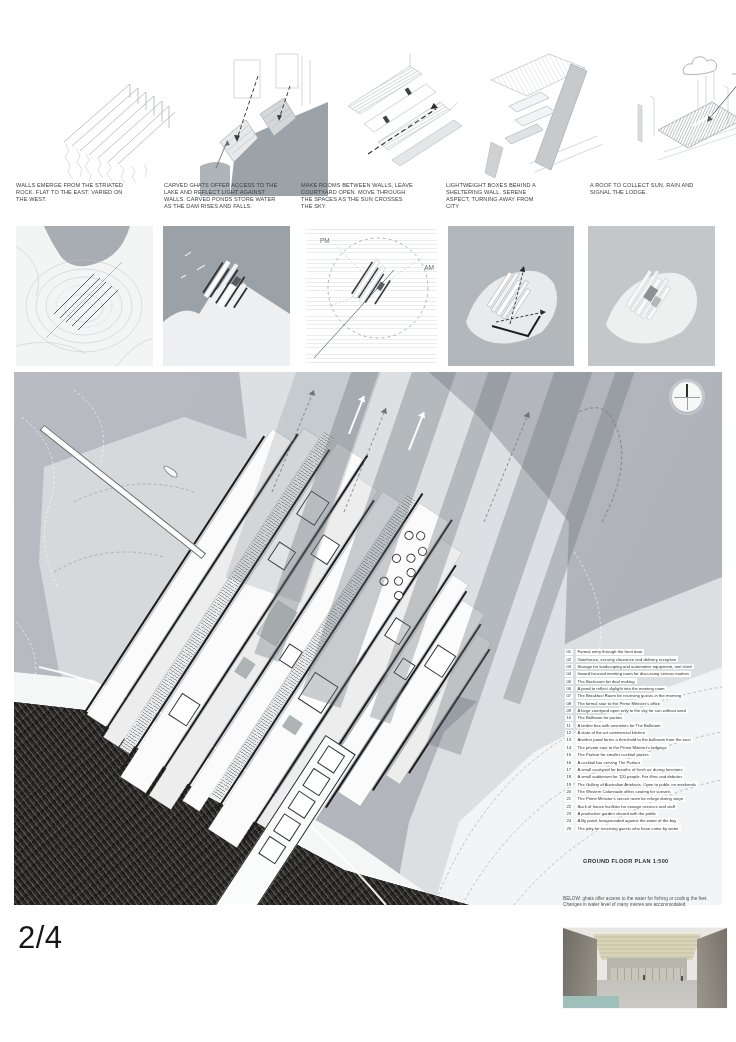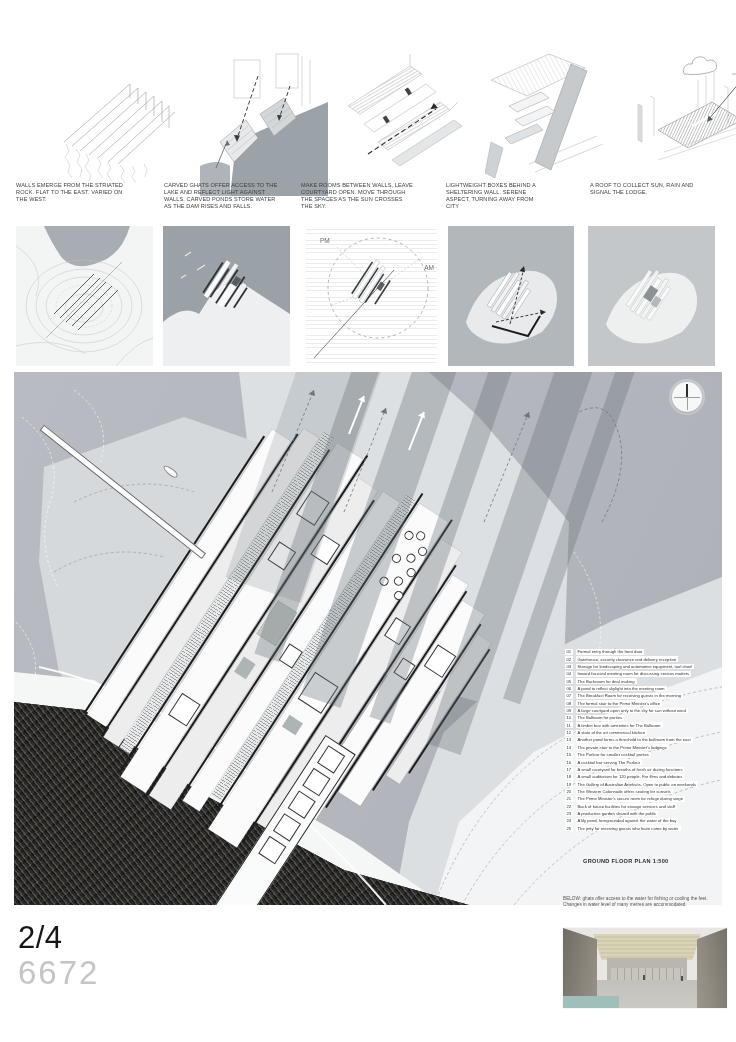--- a/index.html
+++ b/index.html
@@ -541,21 +541,20 @@
         <span class="lg-txt">The jetty for receiving guests who have come by water</span>
       </div>
       </div>
 
     <p class="plan-title">GROUND FLOOR PLAN 1:500</p>
   </div>
 
   <p class="below-cap">BELOW: ghats offer access to the water for fishing or cooling the feet. Changes in water level of many metres are accommodated.</p>
 
   <p class="page-num">2/4</p>
-  <p class="entry-code">6672</p>
 
   <div class="render">
     <span class="rn ceil"></span>
     <span class="rn back"></span>
     <span class="rn cols"></span>
     <span class="rn floor"></span>
     <span class="rn wallL"></span>
     <span class="rn wallR"></span>
     <span class="rn water"></span>
     <span class="rn fig1"></span>

